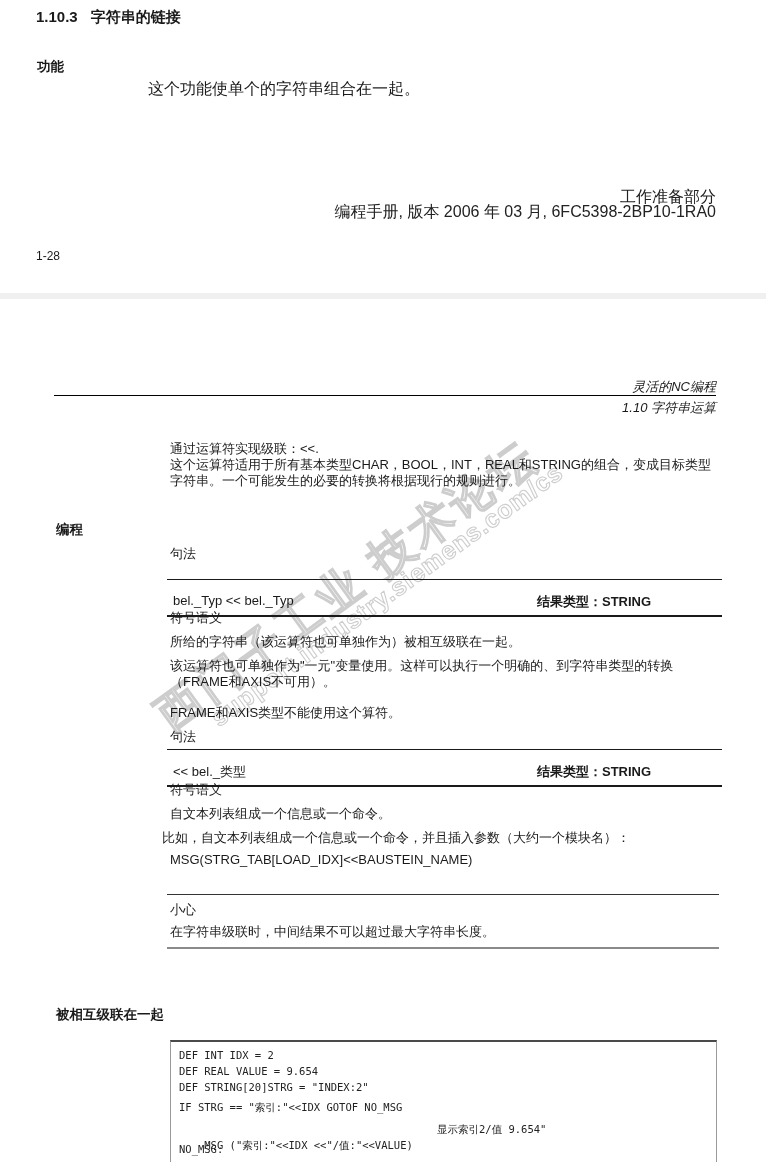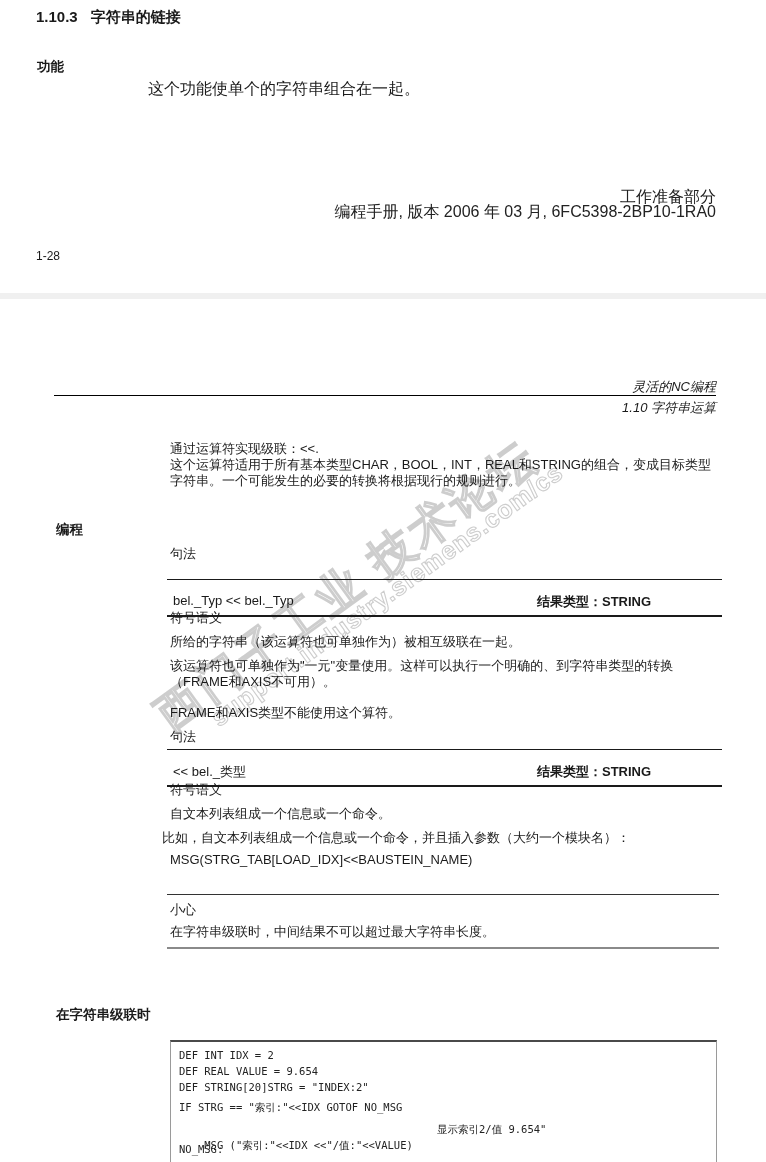--- a/index.html
+++ b/index.html
@@ -140,21 +140,21 @@
 <div class="abs body-text" id="sem2-label">符号语义</div>
 <div class="abs body-text" id="sem2-p1">自文本列表组成一个信息或一个命令。</div>
 <div class="abs body-text" id="sem2-p2">比如，自文本列表组成一个信息或一个命令，并且插入参数（大约一个模块名）：</div>
 <div class="abs body-text" id="sem2-code">MSG(STRG_TAB[LOAD_IDX]&lt;&lt;BAUSTEIN_NAME)</div>
 
 <div class="abs" id="caution">
   <div class="caution-title">小心</div>
   <div>在字符串级联时，中间结果不可以超过最大字符串长度。</div>
 </div>
 
-<div class="abs" id="example-heading">在字符串级联时</div>
+<div class="abs" id="example-heading">被相互级联在一起</div>
 
 <div class="abs" id="code-box">
   <div class="code-line">DEF INT IDX = 2</div>
   <div class="code-line">DEF REAL VALUE = 9.654</div>
   <div class="code-line">DEF STRING[20]STRG = "INDEX:2"</div>
   <div class="code-line g1">IF STRG == "索引:"&lt;&lt;IDX GOTOF NO_MSG</div>
   <div class="code-line g2">
     <span>MSG ("索引:"&lt;&lt;IDX &lt;&lt;"/值:"&lt;&lt;VALUE)</span>
     <span class="code-comment">显示索引2/值 9.654"</span>
   </div>

